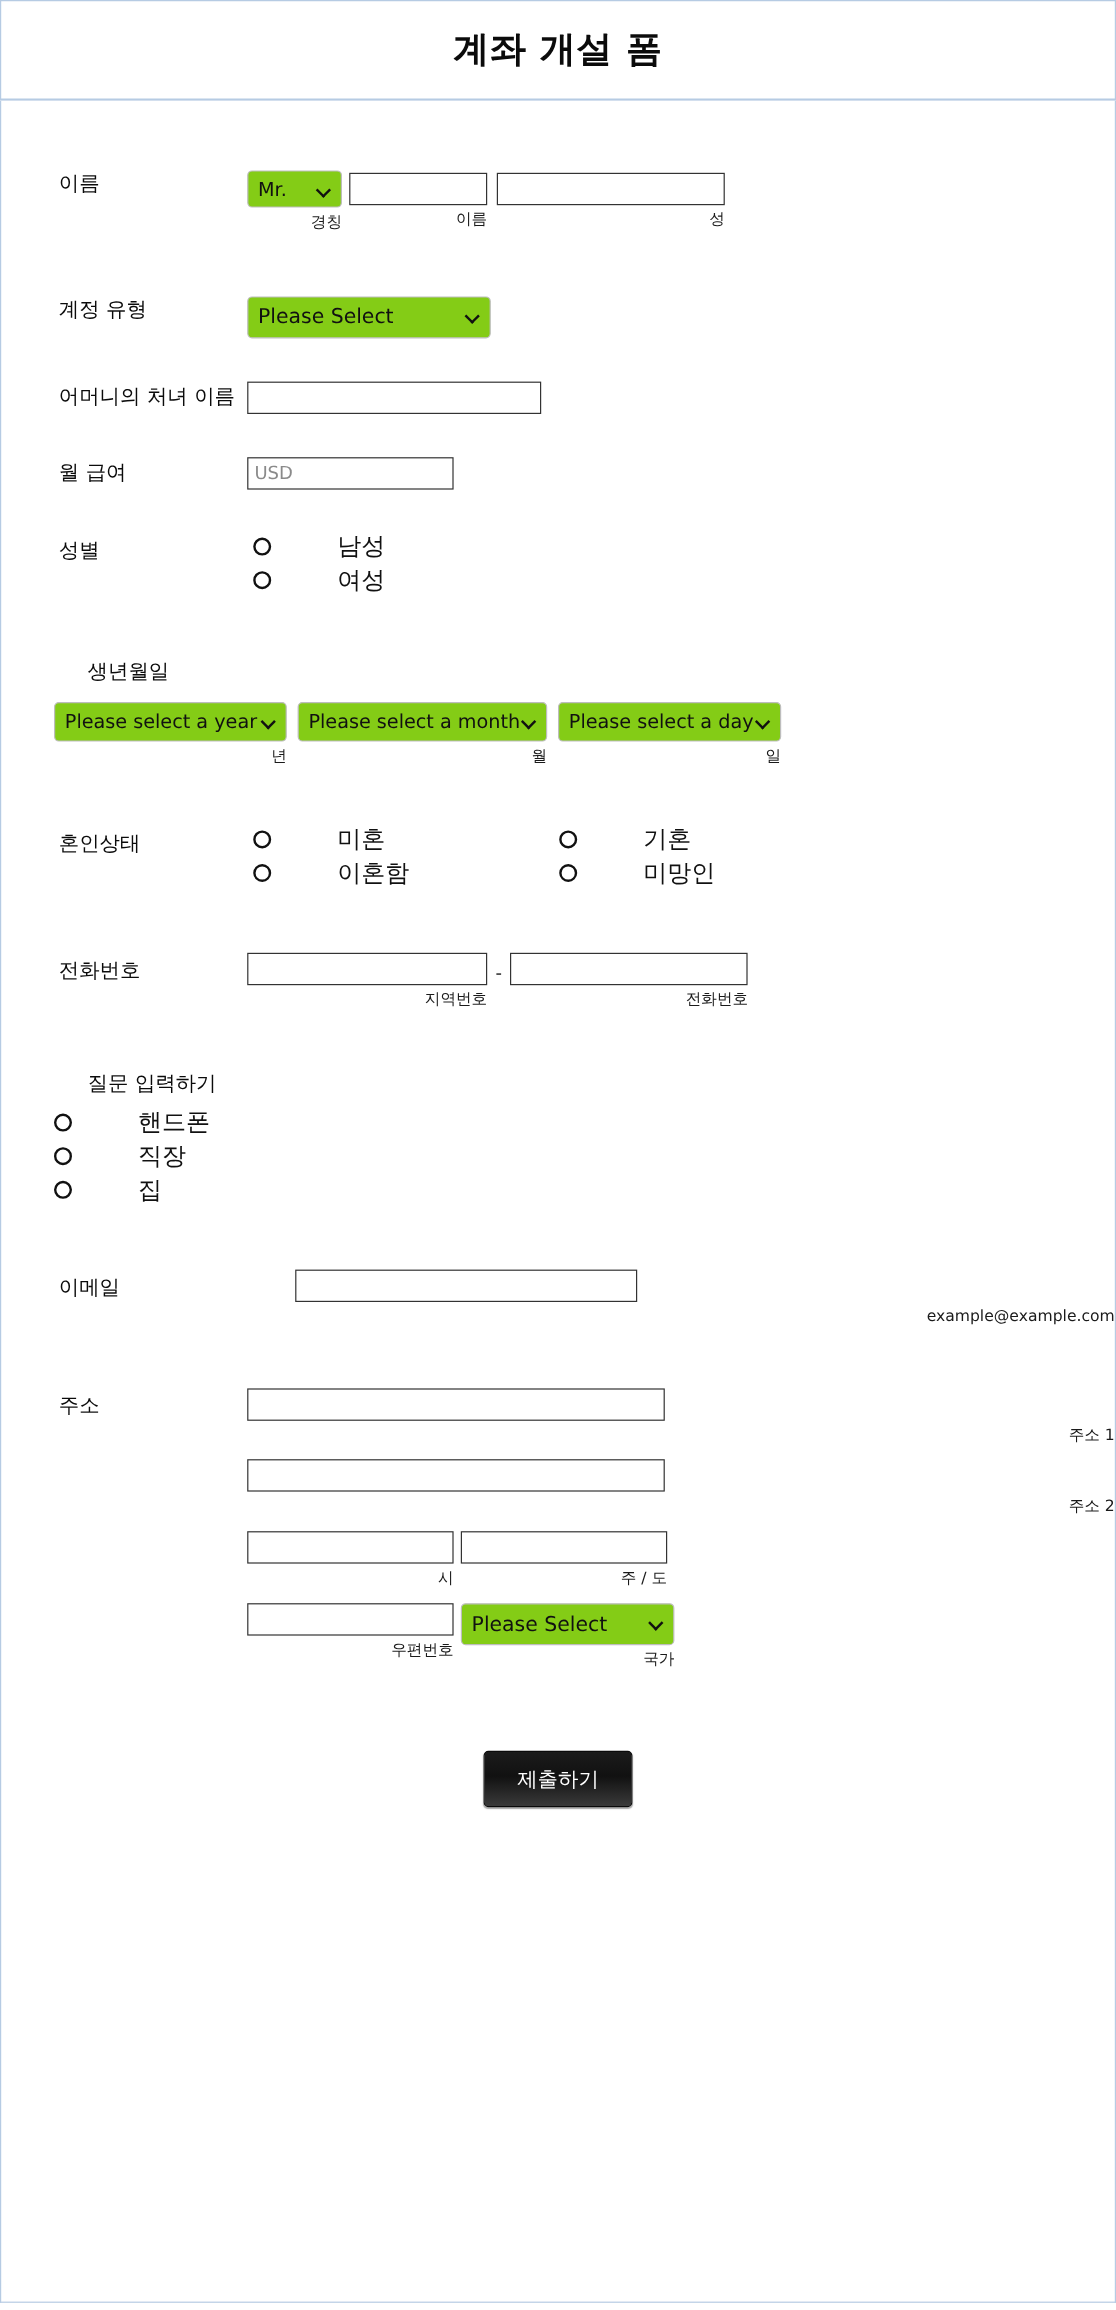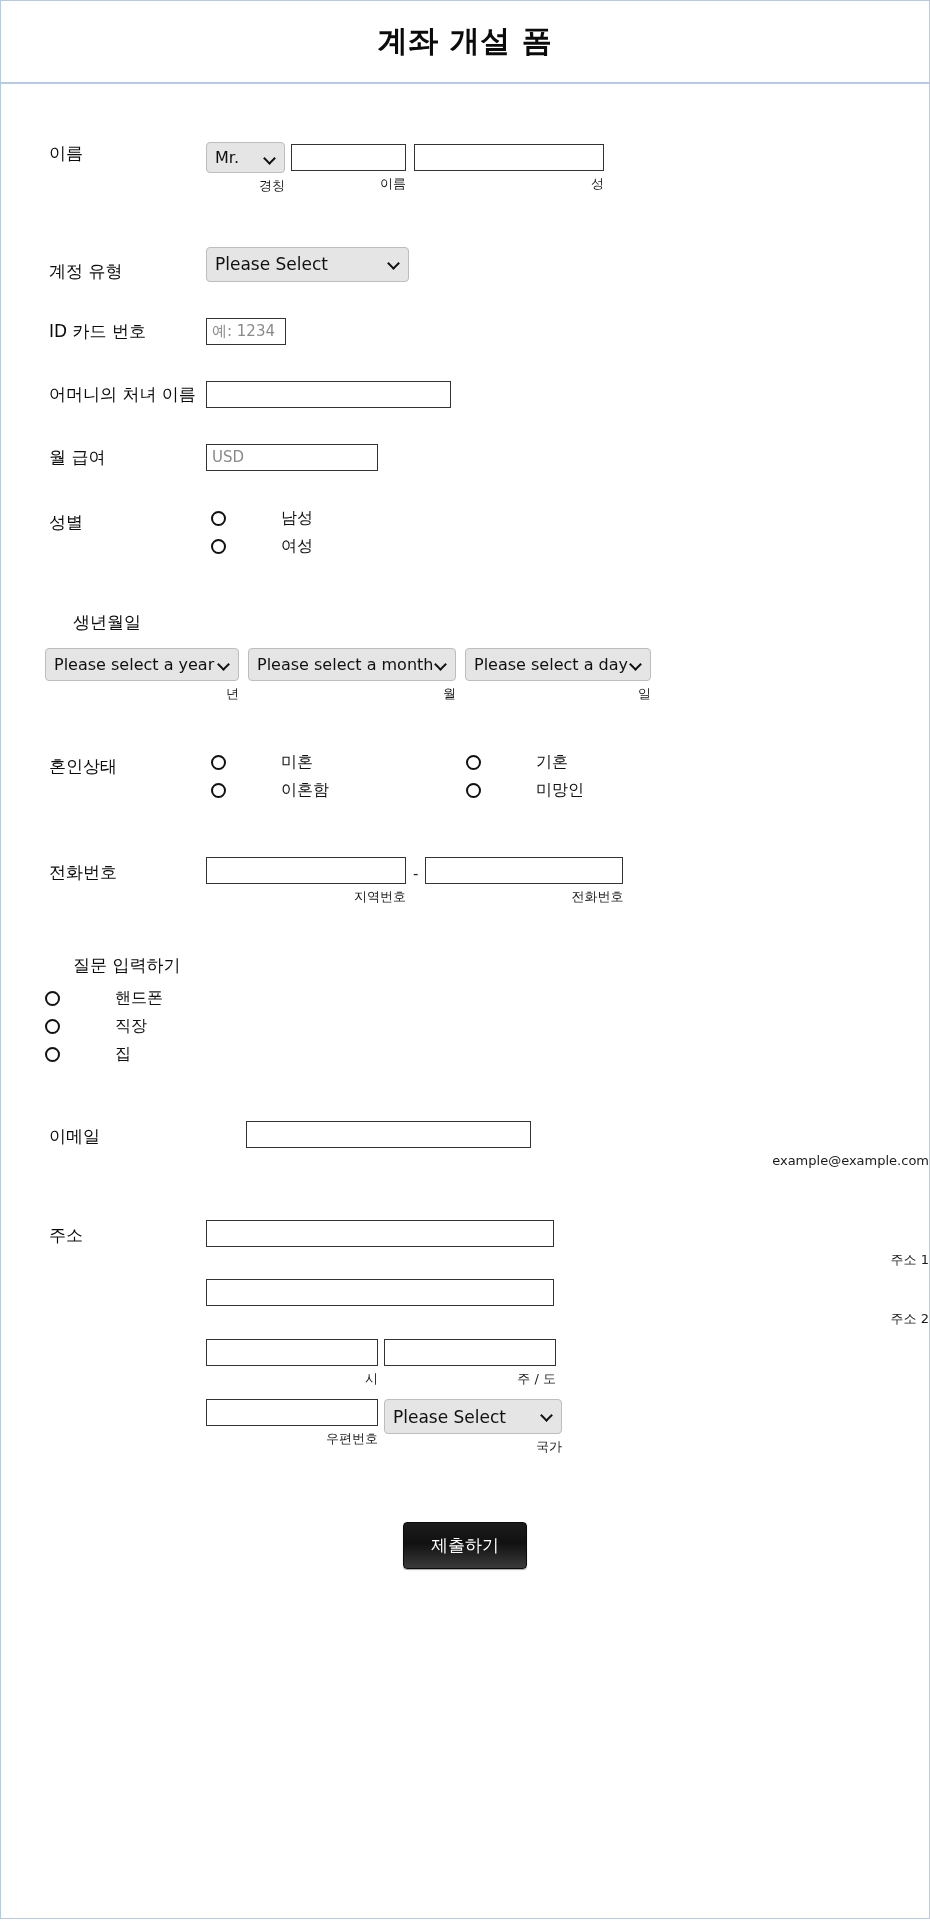--- a/index.html
+++ b/index.html
@@ -81,21 +81,21 @@
   input[type="text"]::placeholder {
     color: #8a8a8a;
   }
   select {
     box-sizing: border-box;
     font-family: "DejaVu Sans", "Liberation Sans", sans-serif;
     font-size: 16px;
     height: 31px;
     border: 1px solid #bdbdbd;
     border-radius: 4px;
-    background: #e5e5e5;
+    background: #84cc16;
     padding: 2px 6px 2px 8px;
     color: #111;
     outline: none;
     appearance: none;
     -webkit-appearance: none;
   }
   .select-wrap {
     position: relative;
     display: inline-block;
   }
@@ -130,21 +130,21 @@
     background: #ffffff;
     display: inline-block;
     flex: 0 0 15px;
   }
   .radio-item {
     display: flex;
     align-items: center;
     height: 28px;
   }
   .radio-text {
-    font-size: 16px;
+    font-size: 20px;
     color: #111;
     margin-left: 55px;
     white-space: nowrap;
   }
   .radio-col { display: flex; flex-direction: column; }
   
   .submit-wrap {
     display: flex;
     justify-content: center;
     margin-top: 66px;
@@ -200,37 +200,31 @@
             <div class="sub-label">이름</div>
           </div>
           <div class="cell" style="margin-left:8px;">
             <input type="text" style="width: 190px; margin-top: 2px;" value="">
             <div class="sub-label">성</div>
           </div>
         </div>
       </div>
     </div>
 
-    <div class="row" style="margin-top:52px;align-items:flex-end;">
+    <div class="row" style="margin-top:52px;align-items:flex-start;">
       <div class="label-col">계정 유형</div>
       <div class="field-col">
         <span class="select-wrap">
           <select style="width:203px;height:35px;font-size:17px;">
             <option>Please Select</option>
           </select>
         </span>
       </div>
     </div>
 
-    <div class="row" style="margin-top:36px;align-items:center;">
-      <div class="label-col">ID 카드 번호</div>
-      <div class="field-col">
-        <input type="text" style="width: 80px;" placeholder="예: 1234">
-      </div>
-    </div>
 
     <div class="row" style="margin-top:36px;align-items:center;">
       <div class="label-col">어머니의 처녀 이름</div>
       <div class="field-col">
         <input type="text" style="width: 245px;" value="">
       </div>
     </div>
 
     <div class="row" style="margin-top:36px;align-items:center;">
       <div class="label-col">월 급여</div>

